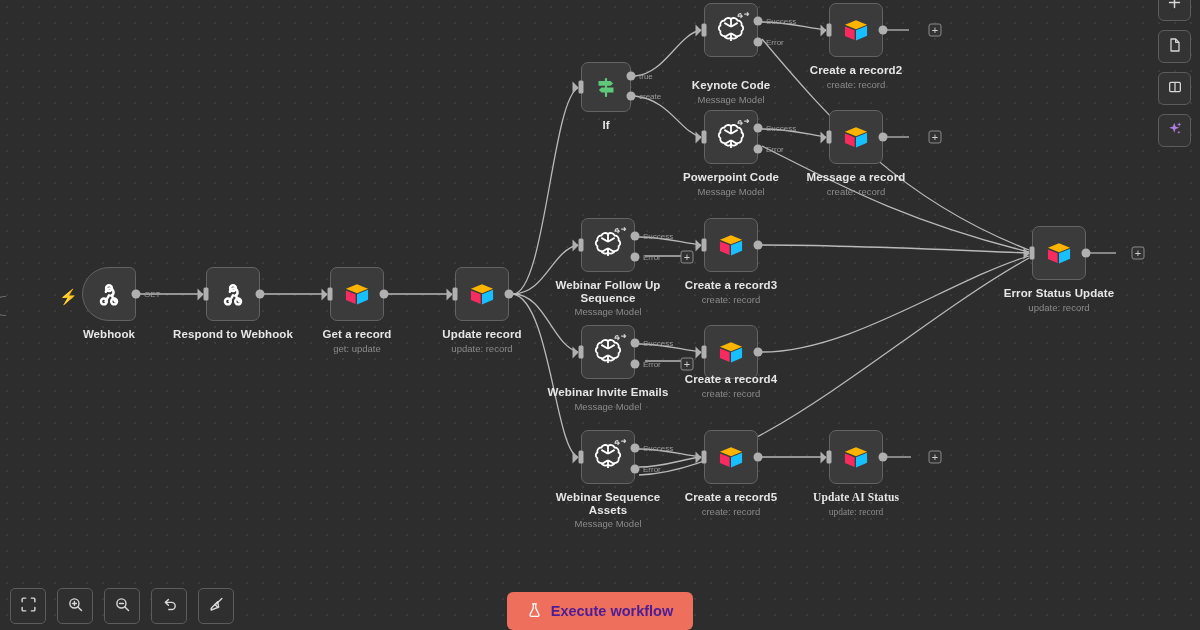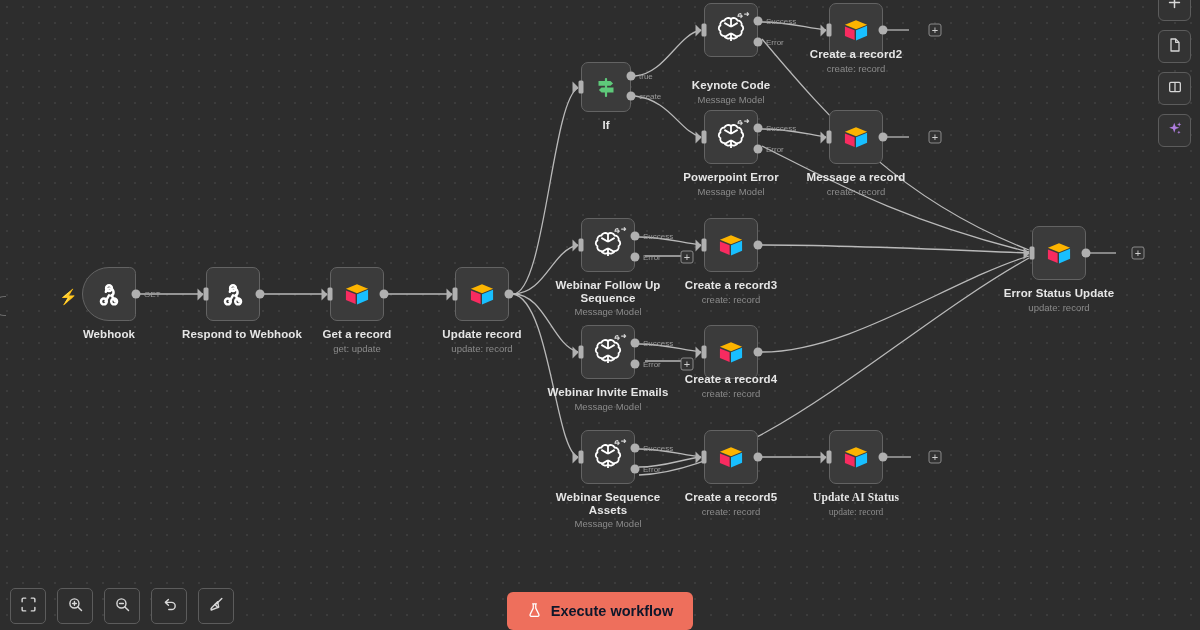--- a/index.html
+++ b/index.html
@@ -70,21 +70,21 @@
   .bolt { position:absolute; color:#ef6c4d; font-size:15px; }
 
   
   #toolbar { position:absolute; left:10px; bottom:6px; display:flex; gap:11px; }
   .tool-btn {
     width:36px; height:36px; border:1px solid #5c5c5c; border-radius:5px;
     background:#2f2f2f; display:flex; align-items:center; justify-content:center;
   }
   #execute-bar { position:absolute; left:0; right:0; bottom:0; display:flex; justify-content:center; }
   #execute-btn {
-    background:#ee6f5c; color:#0f172a; border:none; border-radius:6px;
+    background:#ee6f5c; color:#4c1d95; border:none; border-radius:6px;
     height:38px; padding:0 20px; display:flex; align-items:center; gap:9px;
     font-size:14.5px; font-weight:bold; font-family:"Liberation Sans",sans-serif;
   }
 
   
   #right-rail { position:absolute; right:9px; top:-12px; display:flex; flex-direction:column; gap:9px; }
   .rail-btn {
     width:33px; height:33px; border:1px solid #5c5c5c; border-radius:6px;
     background:#333; display:flex; align-items:center; justify-content:center;
   }
@@ -163,21 +163,21 @@
                 <path d="M14.2 13.2l3 5.2"></path>
                 <circle cx="7.6" cy="18.4" r="2.5"></circle>
                 <circle cx="16.4" cy="18.4" r="2.5"></circle>
                 <circle cx="12" cy="7" r="2.5"></circle>
               </g>
             </svg>
           </div>
         </div>
         <div class="inport" style="left: 0px; top: 27px;"></div>
         <div class="port" style="left: 54px; top: 27px;"></div>
-        <div class="labels" style="top: 61px; margin-left: 9px;">
+        <div class="labels" style="top: 61px;">
           <div class="lbl-title">Respond to Webhook</div>
         </div>
       </div>
       <div class="node" style="left: 330px; top: 267px; width: 54px; height: 54px;">
         <div class="box" style="width: 54px; height: 54px;">
           <div class="glyph">
             <svg width="30" height="28" viewBox="0 0 24 24">
               <g>
                 <path d="M2.5 7.5 12 3.6l9.5 3.9L12 11.4z" fill="#fcb400"></path>
                 <path d="M12 12.3 21.5 8.4v8.6L12 20.9z" fill="#18bfff"></path>
@@ -278,21 +278,21 @@
                 <path d="M2 7.5a4.5 4.5 0 0 1 4.5-4.5"></path>
               </g>
             </svg></span>
         </div>
         <div class="inport" style="left: 0px; top: 27px;"></div>
         <div class="port" style="left: 54px; top: 17.82px;"></div>
         <div class="port-lbl" style="left: 62px; top: 17.82px;">Success</div>
         <div class="port" style="left: 54px; top: 38.88px;"></div>
         <div class="port-lbl" style="left: 62px; top: 38.88px;">Error</div>
         <div class="labels" style="top: 61px;">
-          <div class="lbl-title">Powerpoint Error</div>
+          <div class="lbl-title">Powerpoint Code</div>
           <div class="lbl-sub">Message Model</div>
         </div>
       </div>
       <div class="node" style="left: 581px; top: 218px; width: 54px; height: 54px;">
         <div class="box" style="width: 54px; height: 54px;">
           <div class="glyph">
             <svg width="30" height="30" viewBox="0 0 24 24">
               <g fill="none" stroke="#fff" stroke-width="1.45">
                 <path d="M12 3.1c1.9-1.3 4.4-.6 5.3 1.3 2.1-.1 3.7 1.9 3.2 3.9 1.7 1.1 1.7 3.6 0 4.7.5 2-1.1 4-3.2 3.9-.9 1.9-3.4 2.6-5.3 1.3-1.9 1.3-4.4.6-5.3-1.3-2.1.1-3.7-1.9-3.2-3.9-1.7-1.1-1.7-3.6 0-4.7-.5-2 1.1-4 3.2-3.9.9-1.9 3.4-2.6 5.3-1.3z"></path>
                 <path d="M12 3.1v6.2M12 14.6v6.2M6.7 6.3l5.3 3.1M12 14.6l5.3 3.1M17.3 6.3 12 9.4M12 14.6l-5.3 3.1"></path>
@@ -383,21 +383,21 @@
                 <path d="M2.5 7.5 12 3.6l9.5 3.9L12 11.4z" fill="#fcb400"></path>
                 <path d="M12 12.3 21.5 8.4v8.6L12 20.9z" fill="#18bfff"></path>
                 <path d="M2.5 8.9 10.8 12.3v8.3L2.5 17.2z" fill="#f82b60"></path>
               </g>
             </svg>
           </div>
         </div>
         <div class="inport" style="left: 0px; top: 27px;"></div>
         <div class="port" style="left: 54px; top: 27px;"></div>
         <div class="plus-stub" style="left: 106px; top: 27px;">+</div>
-        <div class="labels" style="top: 45px;">
+        <div class="labels" style="top: 61px;">
           <div class="lbl-title">Create a record2</div>
           <div class="lbl-sub">create: record</div>
         </div>
       </div>
       <div class="node" style="left: 829px; top: 110px; width: 54px; height: 54px;">
         <div class="box" style="width: 54px; height: 54px;">
           <div class="glyph">
             <svg width="30" height="28" viewBox="0 0 24 24">
               <g>
                 <path d="M2.5 7.5 12 3.6l9.5 3.9L12 11.4z" fill="#fcb400"></path>

